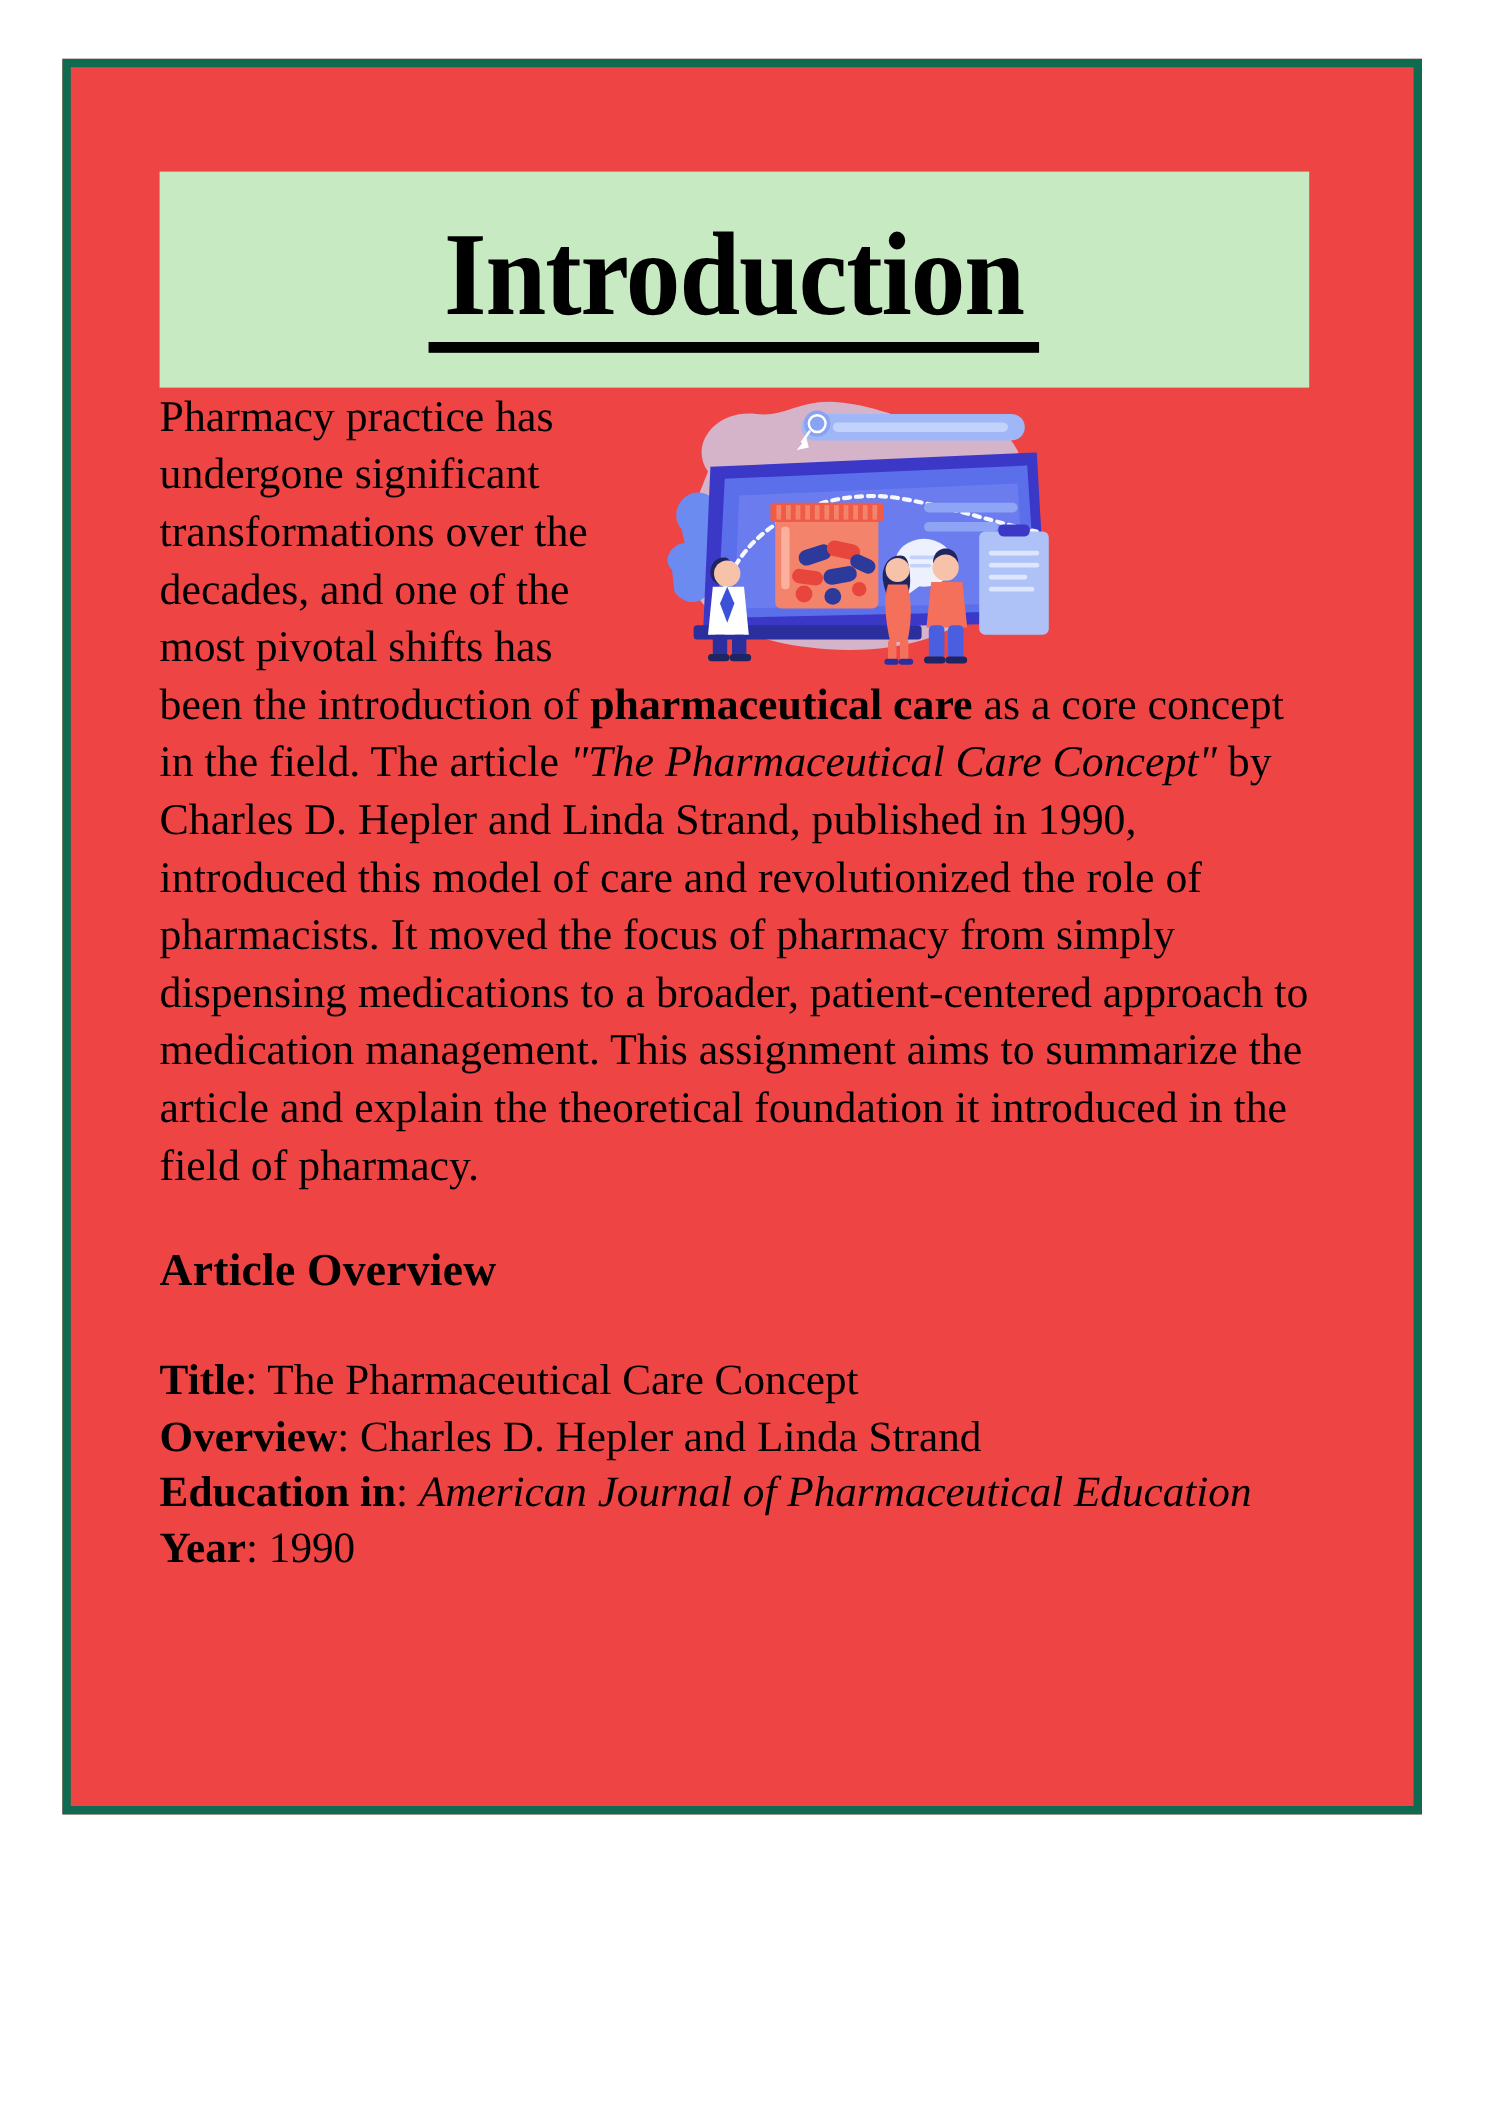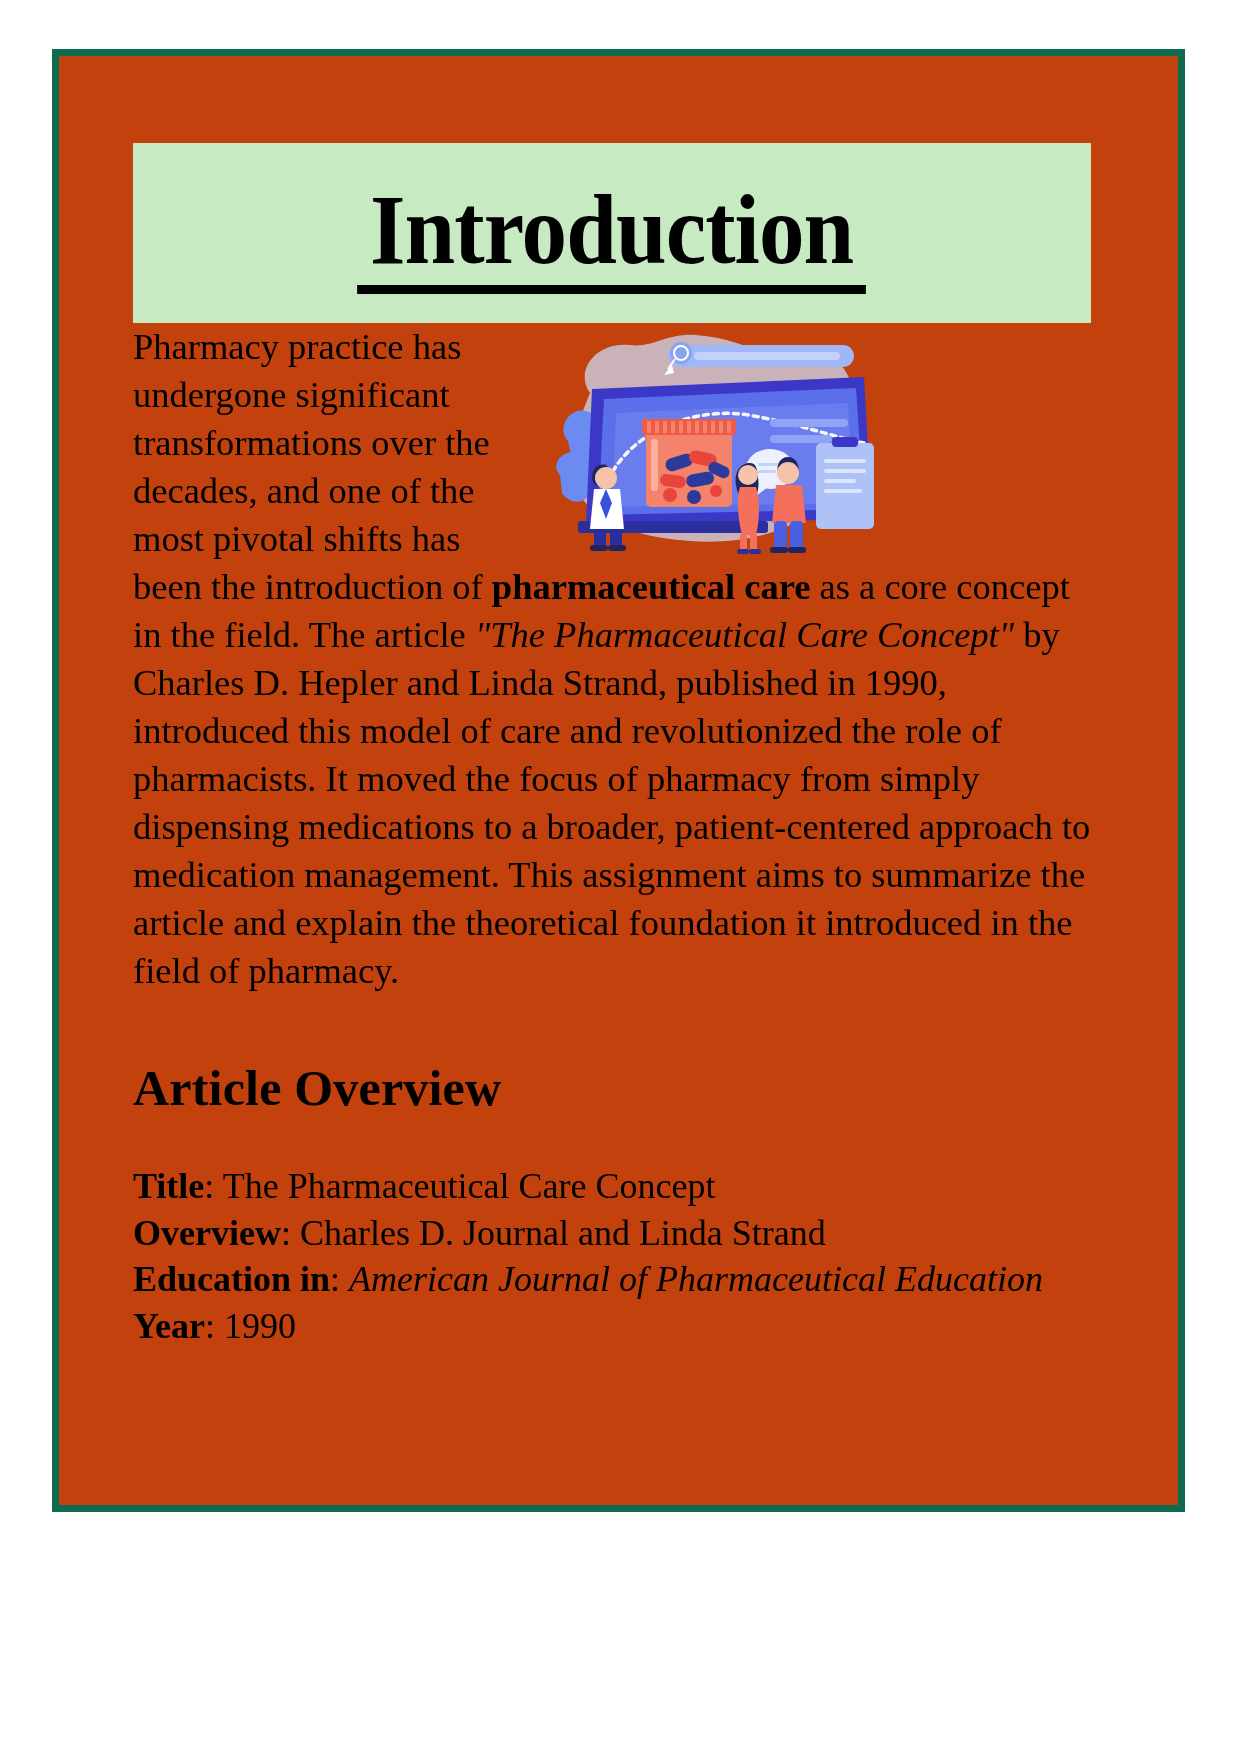--- a/index.html
+++ b/index.html
@@ -25,21 +25,21 @@
 
   
   .frame {
     position: absolute;
     left: 52px;
     top: 49px;
     width: 1133px;
     height: 1463px;
     border: 7px solid #0E6B50;
     box-sizing: border-box;
-    background: #c2410c;
+    background: #ef4444;
   }
 
   .content {
     position: absolute;
     left: 74px;
     top: 87px;
     width: 960px;
     height: 1395px;
   }
 
@@ -82,23 +82,23 @@
     shape-outside: inset(0);
   }
   .body-text {
     text-indent: 0;
   }
   .b { font-weight: bold; }
   .i { font-style: italic; }
 
   
   .section-heading {
-    font-size: 50px;
+    font-size: 38px;
     font-weight: bold;
-    margin-top: 64px;
+    margin-top: 42px;
     letter-spacing: 0.2px;
   }
 
   
   .overview {
     margin-top: 46px;
     font-size: 36px;
     line-height: 1.30;
   }
   .ov-line { display: block; }
@@ -233,20 +233,20 @@
           </svg>
         </div>
 
         <div class="body-text"><span>Pharmacy practice has undergone significant transformations over the decades, and one of the most pivotal shifts has been the introduction of </span><span class="b">pharmaceutical care</span><span> as a core concept in the field. The article </span><span class="i">"The Pharmaceutical Care Concept"</span><span> by Charles D. Hepler and Linda Strand, published in 1990, introduced this model of care and revolutionized the role of pharmacists. It moved the focus of pharmacy from simply dispensing medications to a broader, patient-centered approach to medication management. This assignment aims to summarize the article and explain the theoretical foundation it introduced in the field of pharmacy.</span></div>
       </div>
 
       <div class="section-heading">Article Overview</div>
 
       <div class="overview">
         <span class="ov-line"><span class="ov-label">Title</span><span>: </span><span>The Pharmaceutical Care Concept</span></span>
-        <span class="ov-line"><span class="ov-label">Overview</span><span>: </span><span>Charles D. Journal and Linda Strand</span></span>
+        <span class="ov-line"><span class="ov-label">Overview</span><span>: </span><span>Charles D. Hepler and Linda Strand</span></span>
         <span class="ov-line"><span class="ov-label">Education in</span><span>: </span><span class="ov-value-italic">American Journal of Pharmaceutical Education</span></span>
         <span class="ov-line"><span class="ov-label">Year</span><span>: </span><span>1990</span></span>
       </div>
 
     </div>
   </div>
 </div>
 
 </body></html>

